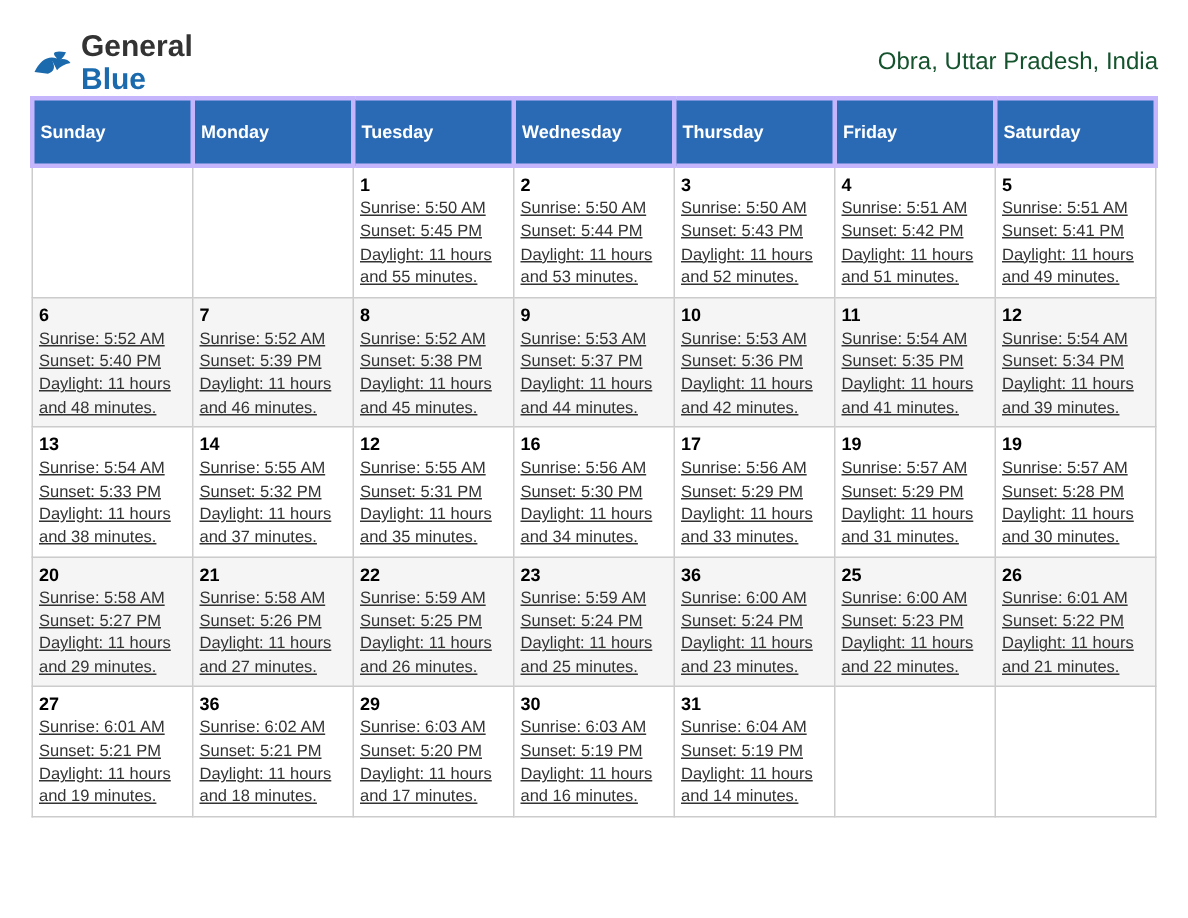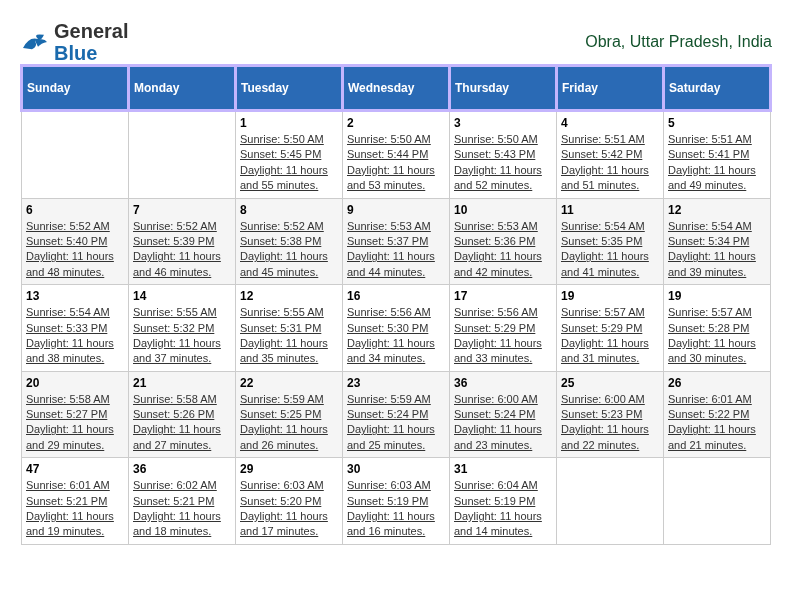--- a/index.html
+++ b/index.html
@@ -220,21 +220,21 @@
           <span class="day-number">25</span>
           <div class="day-info">Sunrise: 6:00 AM<br>Sunset: 5:23 PM<br>Daylight: 11 hours and 22 minutes.</div>
         </td>
         <td>
           <span class="day-number">26</span>
           <div class="day-info">Sunrise: 6:01 AM<br>Sunset: 5:22 PM<br>Daylight: 11 hours and 21 minutes.</div>
         </td>
       </tr>
       <tr>
         <td>
-          <span class="day-number">47</span>
+          <span class="day-number">27</span>
           <div class="day-info">Sunrise: 6:01 AM<br>Sunset: 5:21 PM<br>Daylight: 11 hours and 19 minutes.</div>
         </td>
         <td>
           <span class="day-number">36</span>
           <div class="day-info">Sunrise: 6:02 AM<br>Sunset: 5:21 PM<br>Daylight: 11 hours and 18 minutes.</div>
         </td>
         <td>
           <span class="day-number">29</span>
           <div class="day-info">Sunrise: 6:03 AM<br>Sunset: 5:20 PM<br>Daylight: 11 hours and 17 minutes.</div>
         </td>

